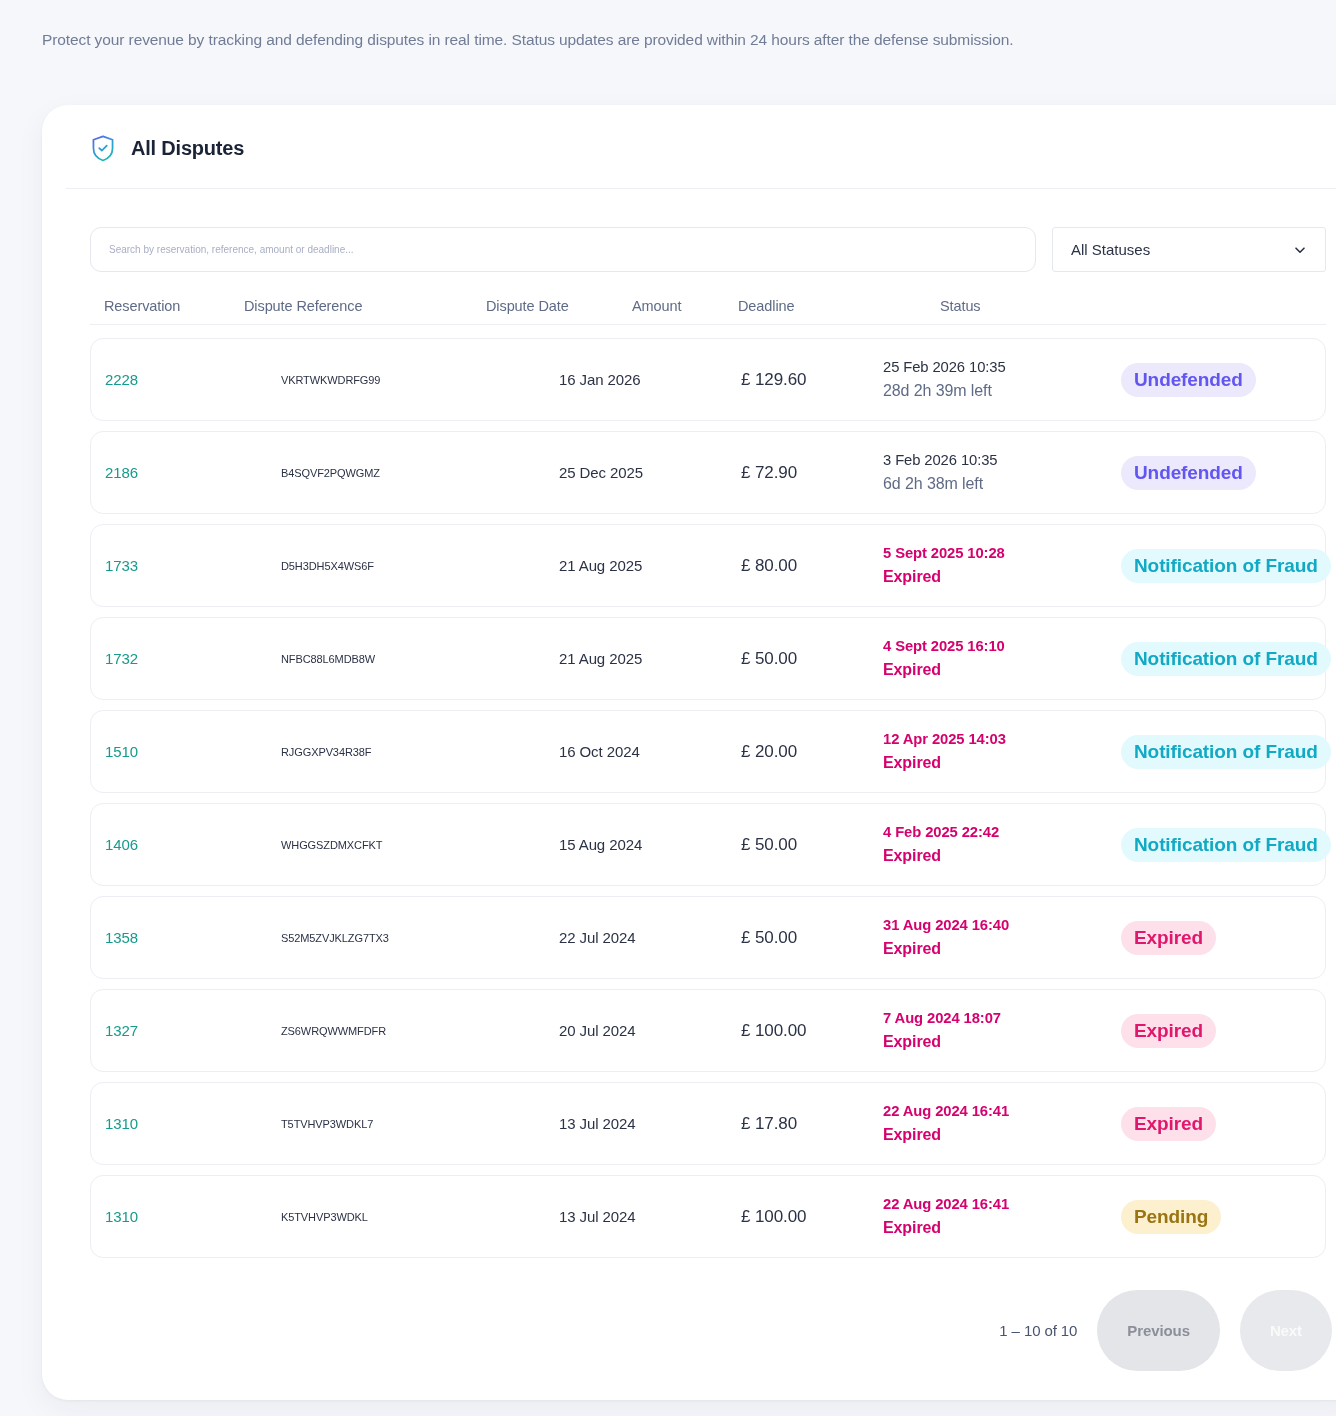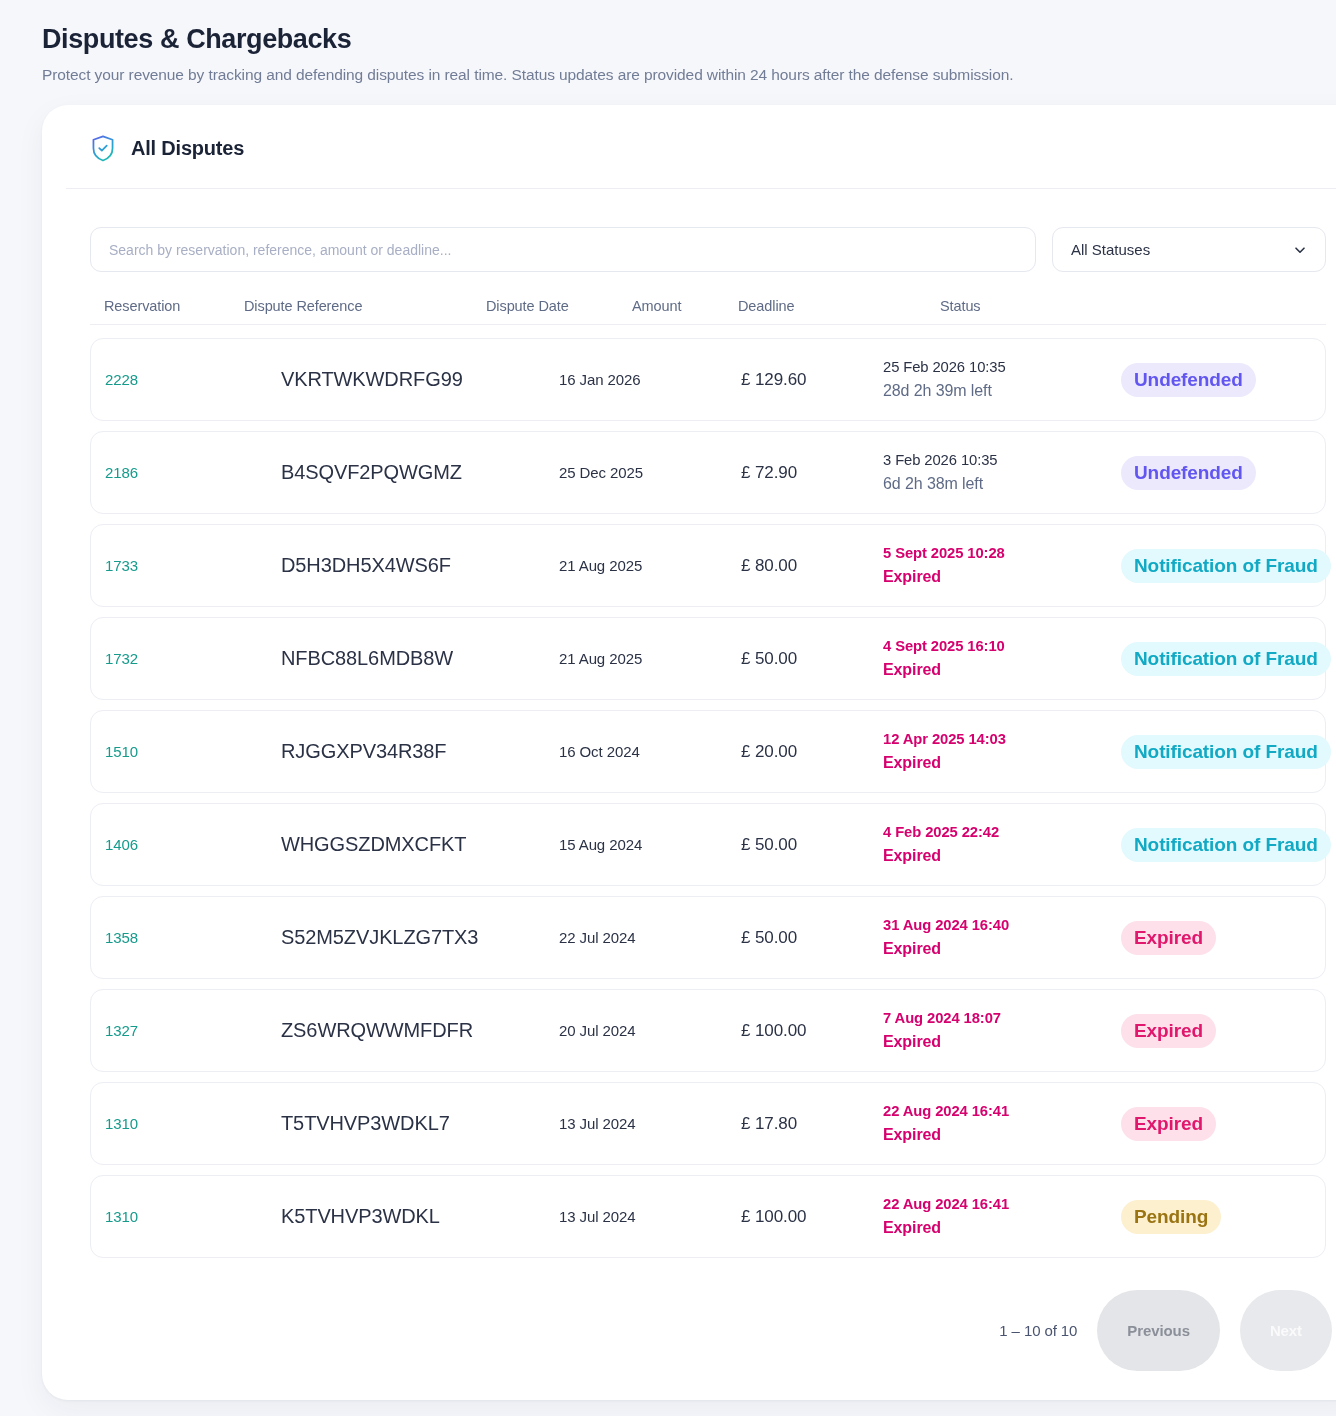--- a/index.html
+++ b/index.html
@@ -80,32 +80,32 @@
   }
 
   .search-box {
     flex: 1 1 auto;
     height: 45px;
     border: 1px solid #e6e8f0;
     border-radius: 11px;
     background: #fff;
     padding: 0 18px;
     font-family: "Liberation Sans", sans-serif;
-    font-size: 14px;
+    font-size: 10px;
     color: #2b3246;
     outline: none;
   }
   .search-box::placeholder { color: #a8afc4; }
 
   .status-select {
     position: relative;
     width: 274px;
     height: 45px;
     border: 1px solid #e6e8f0;
-    border-radius: 11px;
+    border-radius: 3px;
     background: #fff;
     display: flex;
     align-items: center;
     padding: 0 18px;
     font-size: 15px;
     color: #2b3246;
     cursor: pointer;
   }
   .status-select .chev {
     position: absolute;
@@ -144,21 +144,21 @@
     gap: 36px;
   }
   .row:first-of-type { margin-top: 13px; }
 
   .c-res {
     font-size: 15px;
     color: #159b8c;
     letter-spacing: -0.1px;
     cursor: pointer;
   }
-  .c-ref { font-size: 20px; color: #2b3246; letter-spacing: -0.1px; }
+  .c-ref { font-size: 11px; color: #2b3246; letter-spacing: -0.1px; }
   .c-date { font-size: 15px; color: #2b3246; letter-spacing: -0.1px; }
   .c-amt { font-size: 17px; color: #2b3246; letter-spacing: -0.1px; }
 
   .c-dl { line-height: 1.55; }
   .dl-main { font-size: 14.8px; color: #2b3246; letter-spacing: -0.1px; }
   .dl-sub  { font-size: 16px; color: #5f6b86; letter-spacing: -0.1px; }
 
   .c-dl.expired .dl-main,
   .c-dl.expired .dl-sub {
     color: #d6006e;
@@ -221,21 +221,20 @@
   }
   .pg-btn.prev { background: #e4e5e8; color: #8b8f99; }
   .pg-btn.next { background: #e8e9ec; color: #fafafb; }
 </style>
 </head>
 <body>
 
 <div class="page">
 
   <div class="page-header">
-    <div class="page-title">Disputes &amp; Chargebacks</div>
     <div class="page-subtitle">Protect your revenue by tracking and defending disputes in real time. Status updates are provided within 24 hours after the defense submission.</div>
   </div>
 
   <div class="card">
 
     <div class="card-head">
       <span>
         <svg class="shield-icon" viewBox="0 0 24 26" fill="none">
           <defs>
             <linearGradient id="shieldGrad" x1="4" y1="1" x2="20" y2="25" gradientUnits="userSpaceOnUse">

